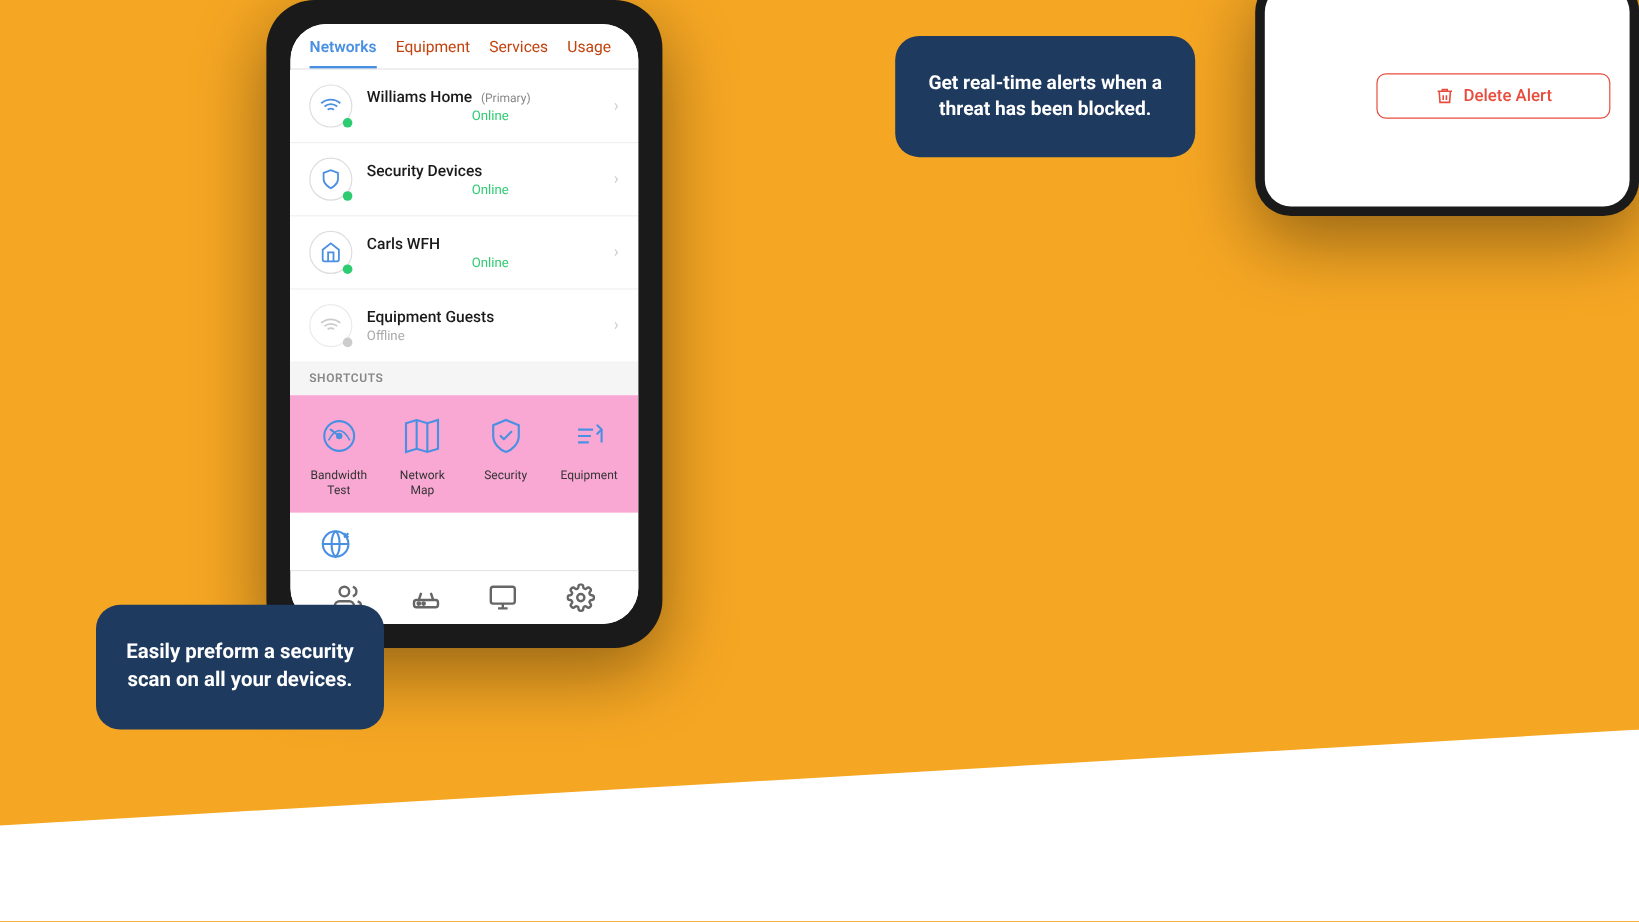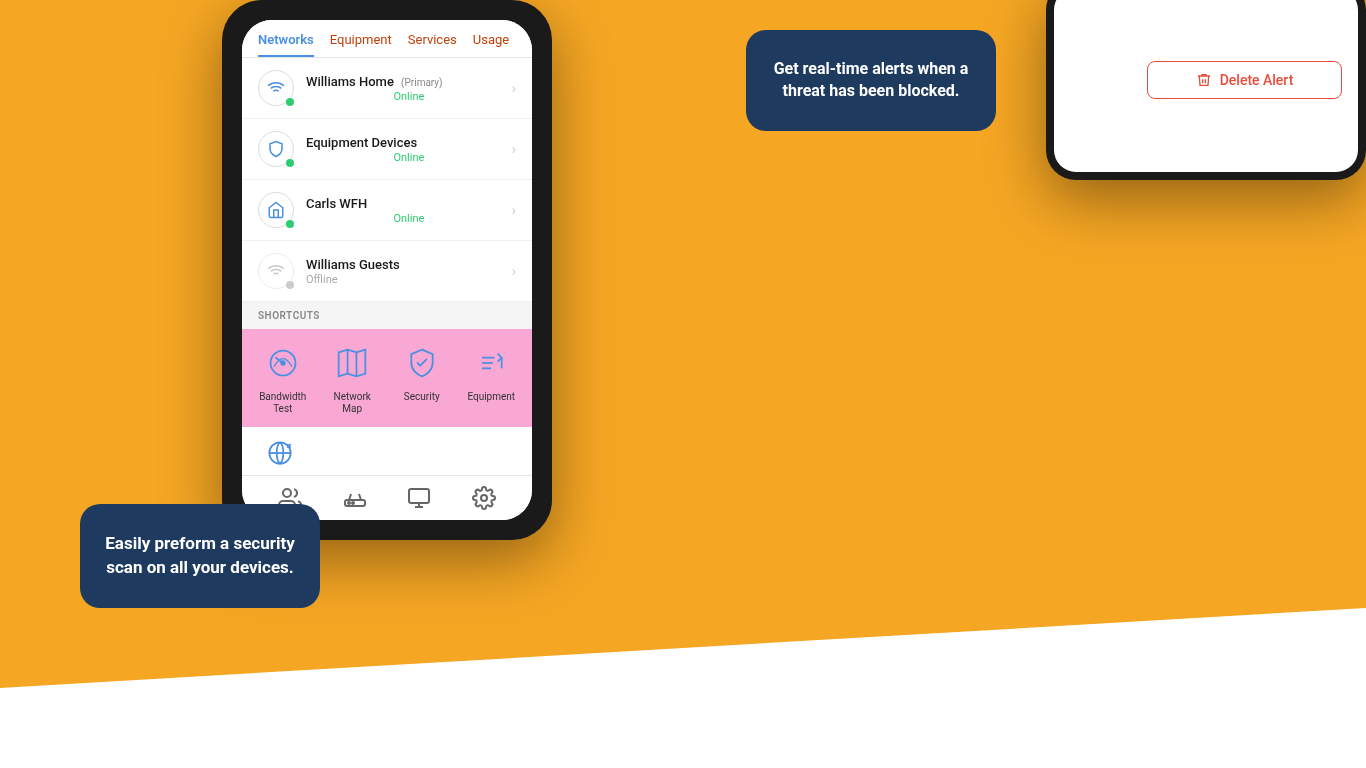--- a/index.html
+++ b/index.html
@@ -362,21 +362,21 @@
       <div class="network-item">
         <div class="network-icon-wrap">
           <div class="network-icon">
             <svg viewBox="0 0 24 24" fill="none" stroke="#4a90e2" stroke-width="2">
               <path d="M12 22s8-4 8-10V5l-8-3-8 3v7c0 6 8 10 8 10z"></path>
             </svg>
           </div>
           <div class="status-dot online"></div>
         </div>
         <div class="network-info">
-          <div class="network-name">Equipment Devices</div>
+          <div class="network-name">Security Devices</div>
           <div class="network-status online">Online</div>
         </div>
         <div class="chevron">›</div>
       </div>
 
       <div class="network-item">
         <div class="network-icon-wrap">
           <div class="network-icon">
             <svg viewBox="0 0 24 24" fill="none" stroke="#4a90e2" stroke-width="2">
               <path d="M3 9l9-7 9 7v11a2 2 0 0 1-2 2H5a2 2 0 0 1-2-2z"></path>
@@ -395,21 +395,21 @@
       <div class="network-item">
         <div class="network-icon-wrap">
           <div class="network-icon" style="border-color:#ddd; opacity:0.6;">
             <svg viewBox="0 0 24 24" fill="none" stroke="#aaa" stroke-width="2">
               <path d="M5 12.55a11 11 0 0 1 14.08 0M1.42 9a16 16 0 0 1 21.16 0M8.53 16.11a6 6 0 0 1 6.95 0M12 20h.01"></path>
             </svg>
           </div>
           <div class="status-dot offline"></div>
         </div>
         <div class="network-info">
-          <div class="network-name">Williams Guests</div>
+          <div class="network-name">Equipment Guests</div>
           <div class="network-status offline">Offline</div>
         </div>
         <div class="chevron">›</div>
       </div>
 
       <div class="shortcuts-header">SHORTCUTS</div>
 
       <div class="shortcuts-grid">
 
         <div class="shortcut-item">

